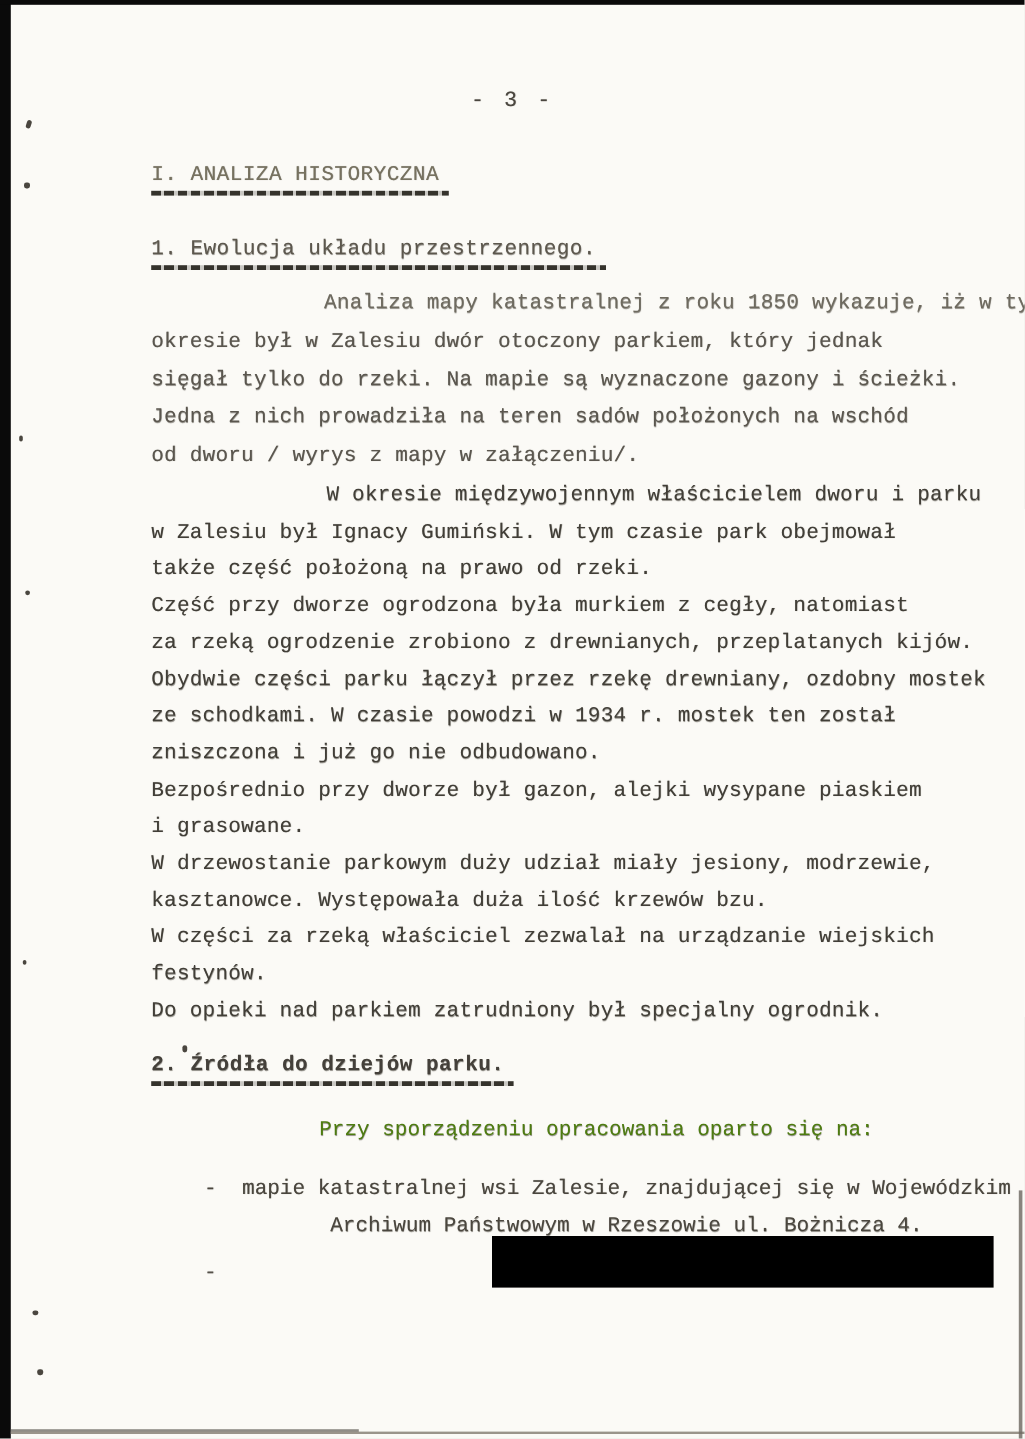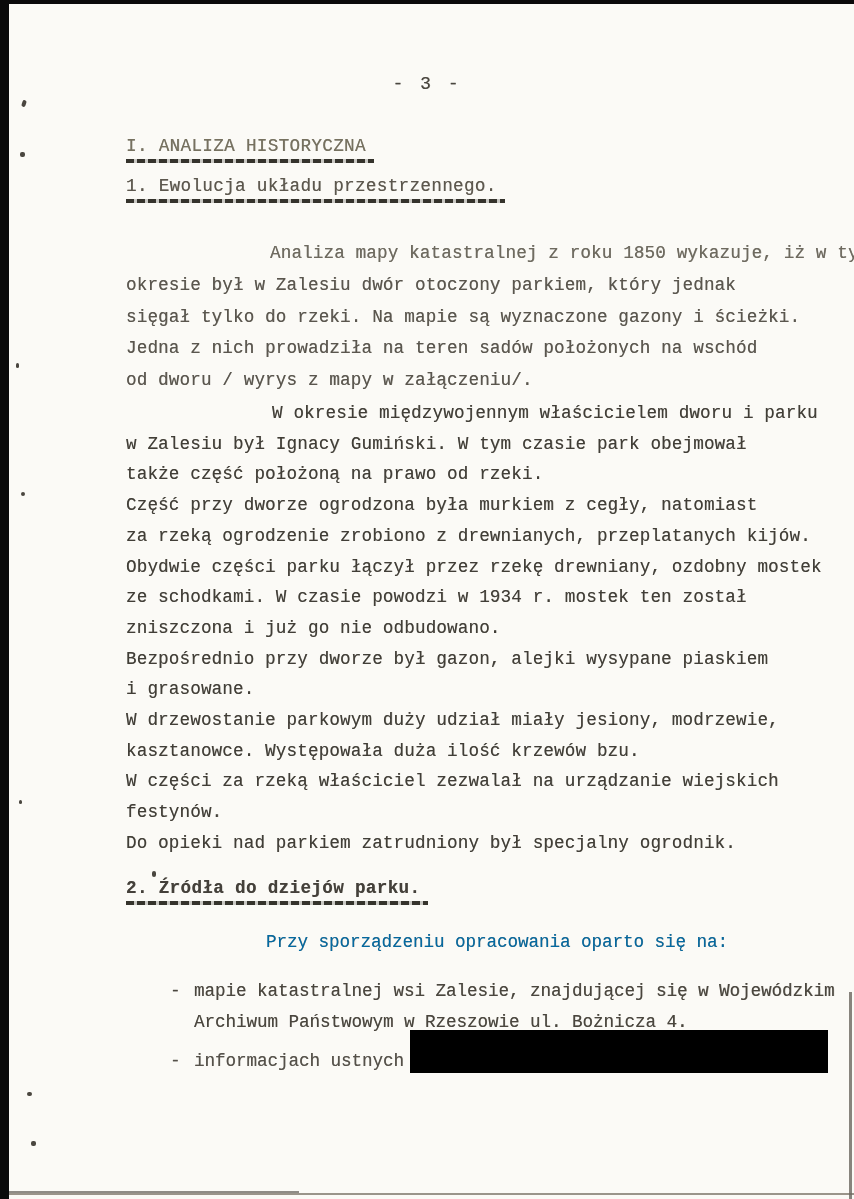--- a/index.html
+++ b/index.html
@@ -24,35 +24,35 @@
     position:absolute;left:0;right:0;top:74px;text-align:center;
     font-size:18px;letter-spacing:3px;color:#4a463f;
   }
   .u{
     display:inline-block;padding-bottom:7px;padding-right:8px;
     background-image:repeating-linear-gradient(90deg,#35332c 0 8px,rgba(53,51,44,0.25) 8px 11px);
     background-size:100% 4px;background-repeat:no-repeat;background-position:0 100%;
   }
   .h{position:absolute;left:126px;font-size:17.5px;letter-spacing:0.4px;}
   .h1{top:136px;color:#76715f;}
-  .h2{top:176px;color:#5c574d;text-align:right;}
+  .h2{top:198px;color:#5c574d;text-align:right;}
   .h3{top:878px;color:#44403a;font-weight:bold;}
 
   .para{position:absolute;left:126px;width:730px;font-size:17.5px;letter-spacing:0.2px;}
   .para1{top:238px;line-height:31.8px;color:#5a564e;}
   .para1 .first{margin-left:144px;color:#6e6a5f;}
   .para2{top:398px;line-height:30.7px;color:#413e37;}
   .para2 .first{margin-left:146px;}
-  .intro{position:absolute;left:266px;top:932px;font-size:17.5px;color:#0369a1;}
+  .intro{position:absolute;left:266px;top:932px;font-size:17.5px;color:#4d7c0f;}
 
   .item{position:absolute;left:170px;width:680px;font-size:17.5px;line-height:31px;color:#4a463e;}
   .item1{top:976px;}
   .item2{top:1046px;color:#55514a;}
   .item .dash{position:absolute;left:0;top:0;}
-  .item .itext{display:block;margin-left:24px;white-space:nowrap;}
+  .item .itext{display:block;margin-left:24px;white-space:nowrap;text-align:center;}
   .item .itext2{}
 
   .redaction{position:absolute;left:410px;top:1030px;width:418px;height:43px;background:#000;}
 </style>
 </head>
 <body>
 
 <div class="page">
 
   <div class="edge-left"></div>

